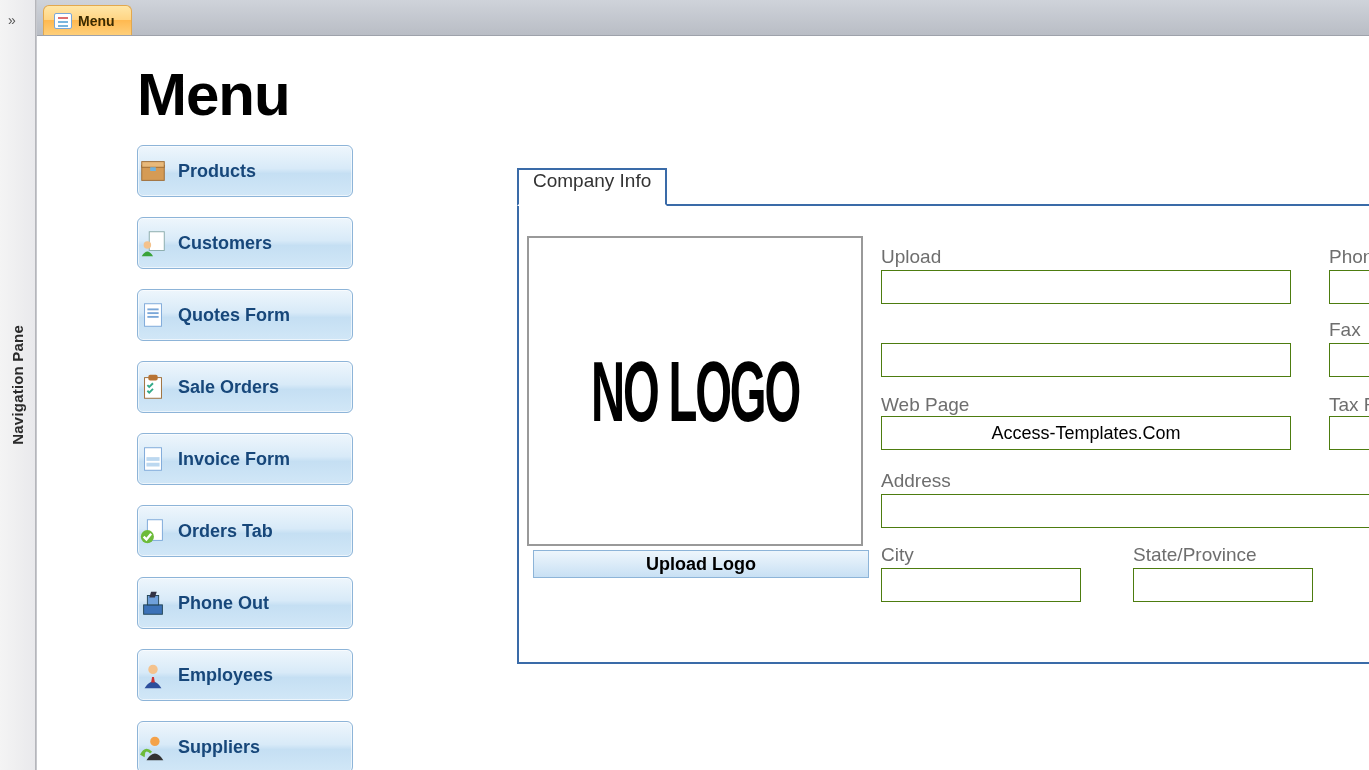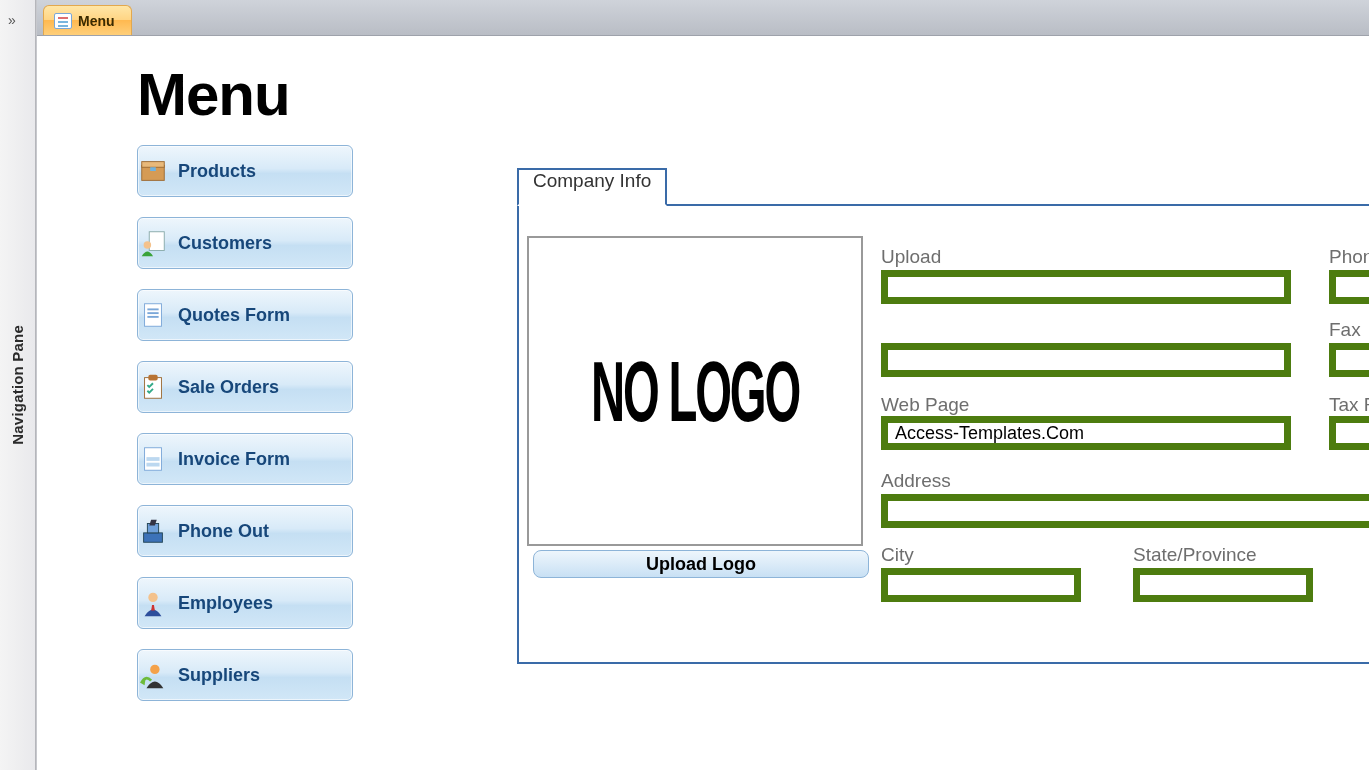--- a/index.html
+++ b/index.html
@@ -145,39 +145,40 @@
     font-weight: 900;
     letter-spacing: -4px;
     transform: scaleX(0.55);
     white-space: nowrap;
   }
   .upload-btn {
     position: absolute;
     left: 14px; top: 344px;
     width: 336px; height: 28px;
     border: 1px solid #8db4d8;
-    border-radius: 8px;
+    border-radius: 0;
     background: linear-gradient(#eef6fc,#c8e0f4);
     display: flex; align-items: center; justify-content: center;
     font-size: 18px; font-weight: 700;
     cursor: pointer;
   }
   
   .fld-label {
     position: absolute;
     font-size: 19px;
     color: #6e6e6e;
   }
   .fld-input {
     position: absolute;
     height: 34px;
-    border: 7px solid #4d7c0f;
+    border: 1px solid #4d7c0f;
     background: #fff;
     font-size: 18px;
     padding: 2px 7px;
+    text-align: center;
   }
 </style>
 </head>
 <body>
 
 <div class="nav-pane">
   <span class="nav-expand">»</span>
   <span class="nav-text">Navigation Pane</span>
 </div>
 
@@ -244,20 +245,30 @@
         <span class="ico">
           <svg viewBox="0 0 32 32">
               <rect x="7" y="4" width="18" height="24" fill="#fff" stroke="#7aa7d8"></rect>
               <rect x="9" y="14" width="14" height="4" fill="#bcd8f0"></rect>
               <rect x="9" y="20" width="14" height="4" fill="#bcd8f0"></rect>
             </svg>
         </span>
         <span>Invoice Form</span>
       </div>
 
+      <div class="menu-btn">
+        <span class="ico">
+          <svg viewBox="0 0 32 32">
+              <rect x="10" y="4" width="16" height="22" fill="#fff" stroke="#7aa7d8"></rect>
+              <circle cx="10" cy="22" r="7" fill="#6dbb3a"></circle>
+              <path d="M6 22 l3 3 l5 -6" stroke="#fff" stroke-width="2.5" fill="none"></path>
+            </svg>
+        </span>
+        <span>Orders Tab</span>
+      </div>
 
       <div class="menu-btn">
         <span class="ico">
           <svg viewBox="0 0 32 32">
               <rect x="6" y="18" width="20" height="10" fill="#3c72b8" stroke="#245"></rect>
               <rect x="10" y="8" width="12" height="10" fill="#6fa0da" stroke="#245"></rect>
               <path d="M14 4 l6 0 l-2 6 l-6 0 z" fill="#334"></path>
             </svg>
         </span>
         <span>Phone Out</span>

